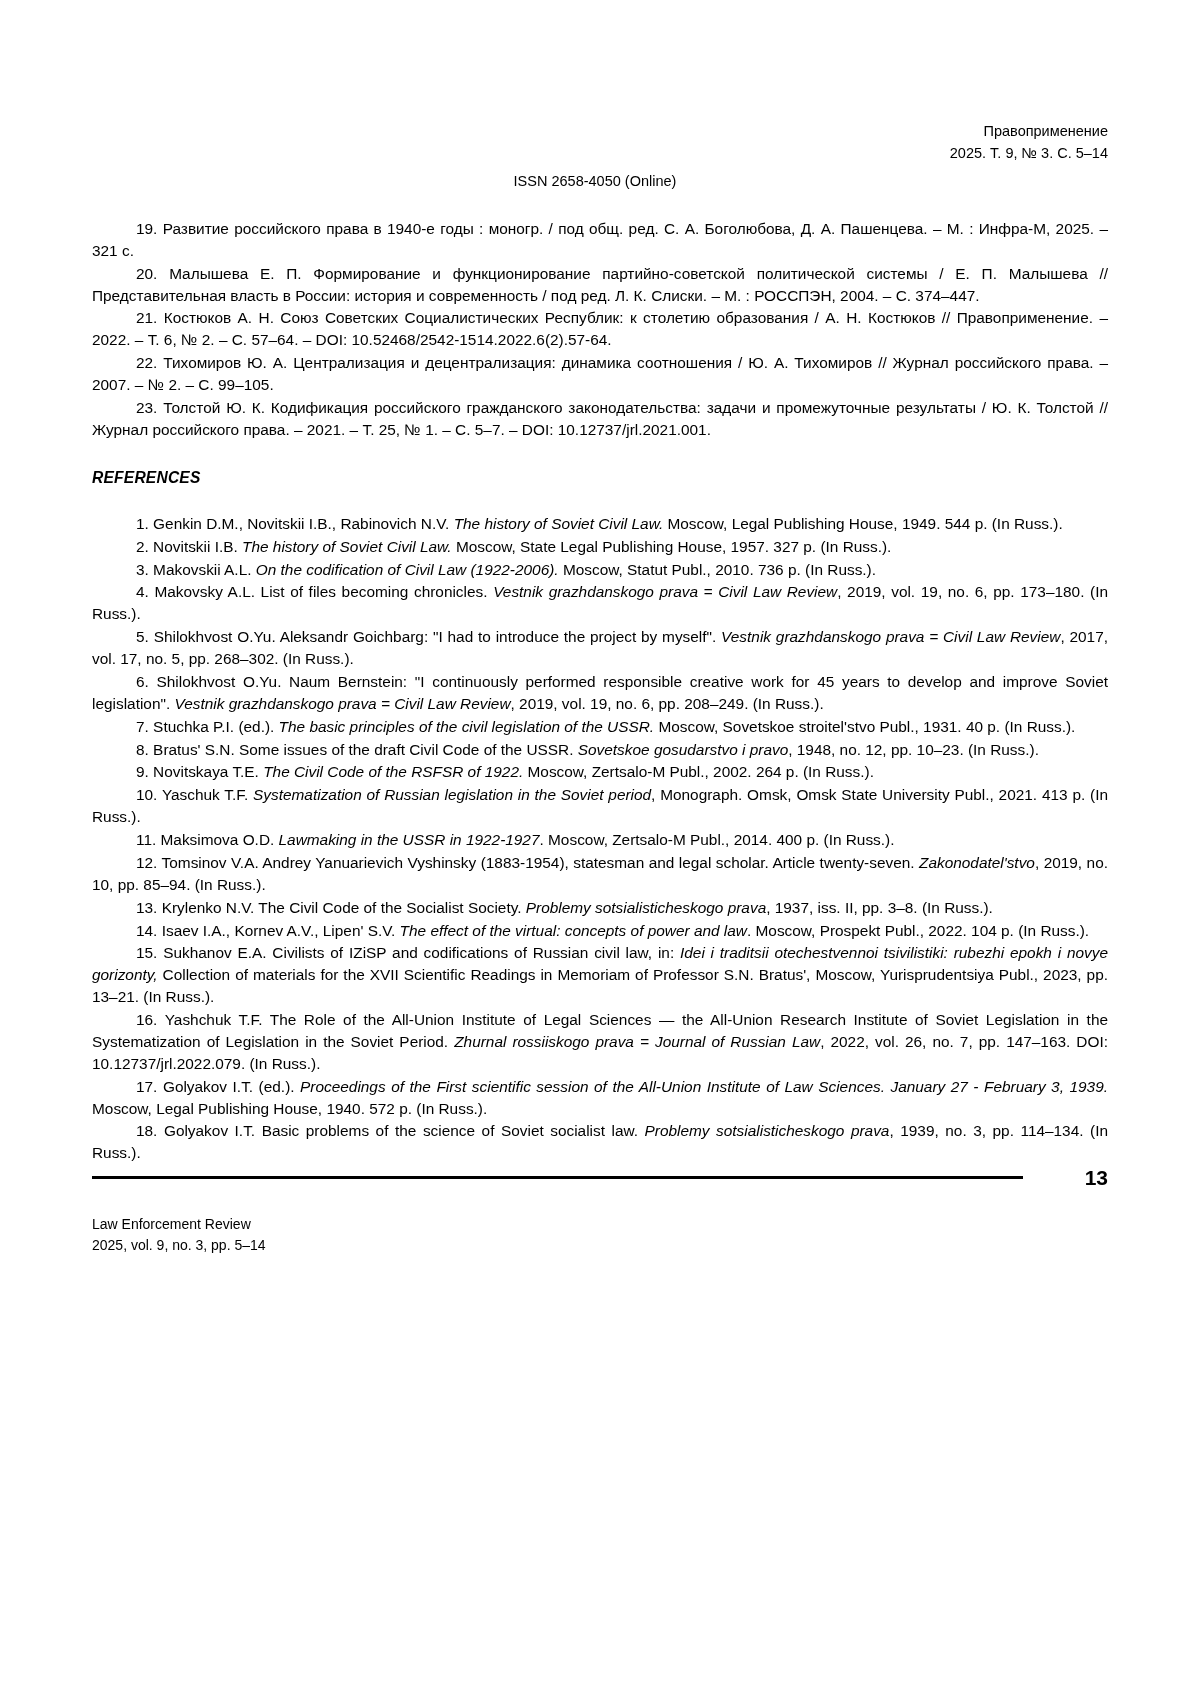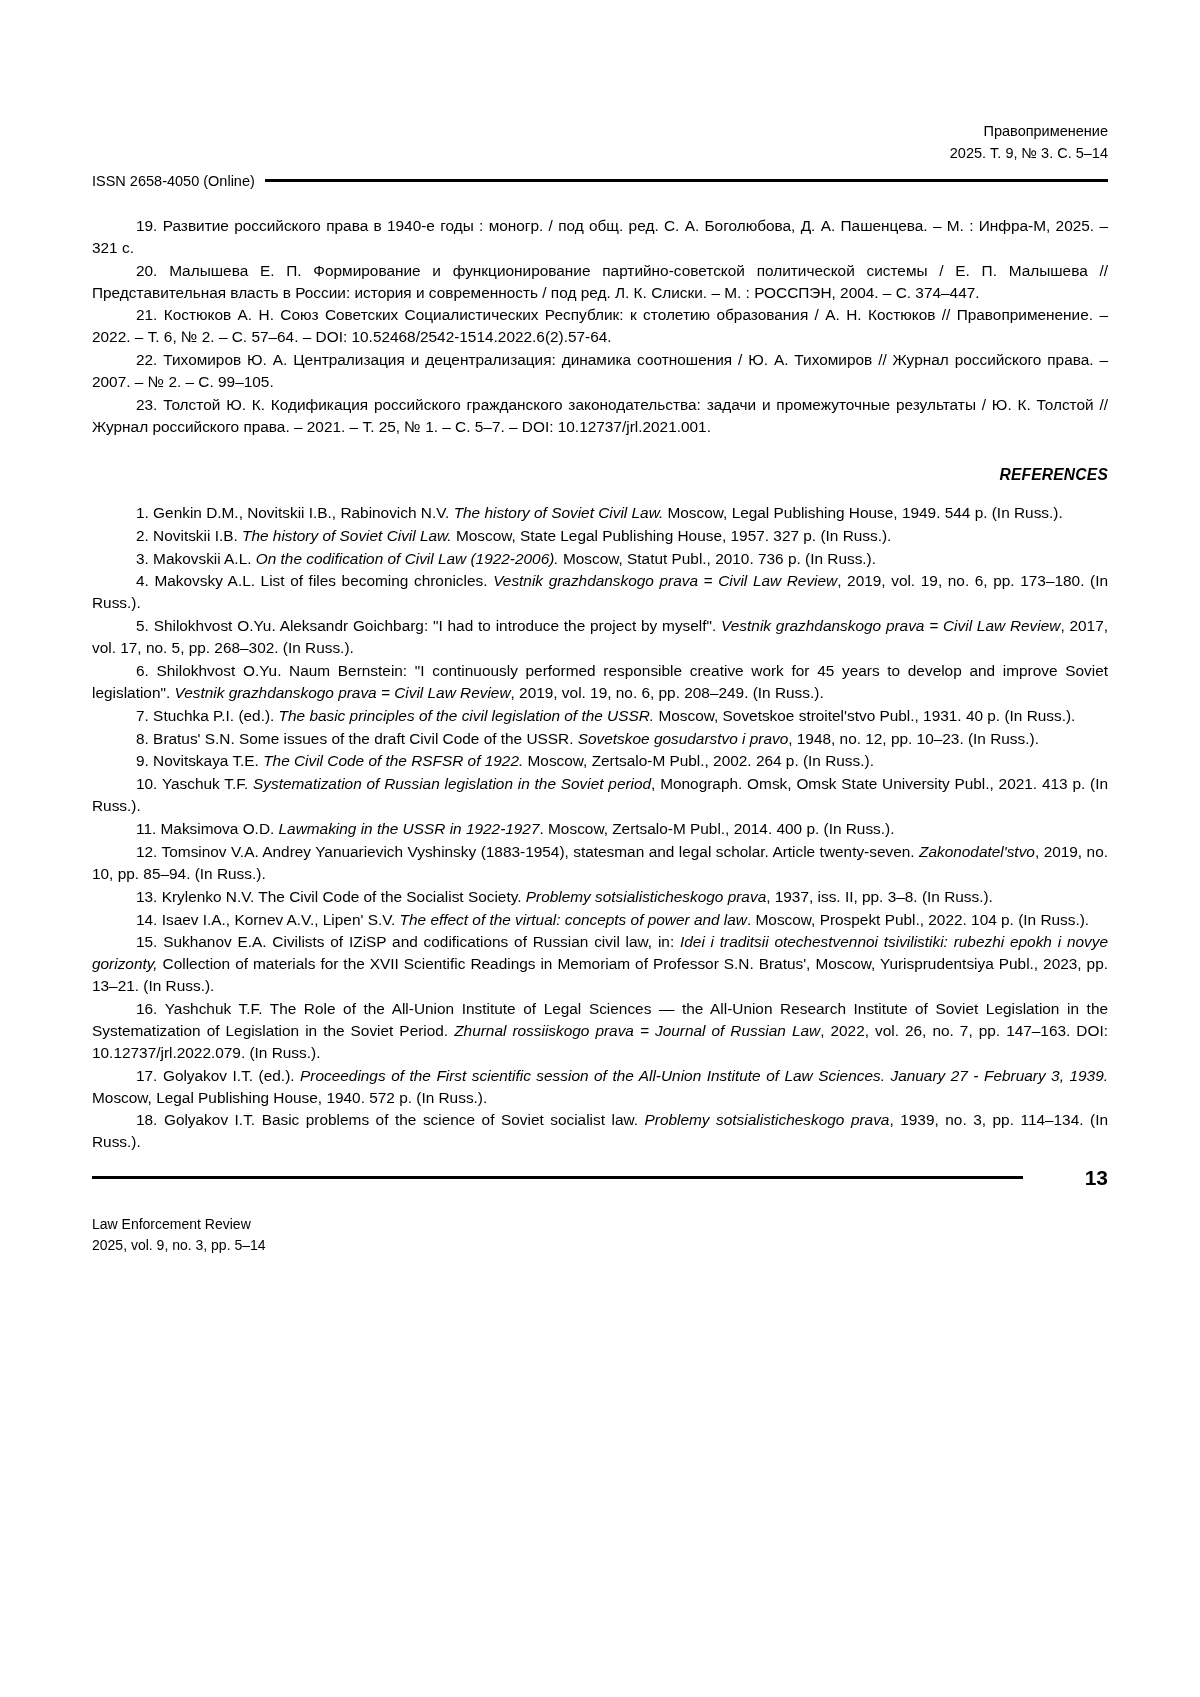--- a/index.html
+++ b/index.html
@@ -31,20 +31,21 @@
   .header-right {
     text-align: right;
     font-size: 14.5px;
     line-height: 1.55;
     color: #000;
   }
   .header-rule-row {
     display: flex;
     align-items: center;
     margin-top: 8px;
+    flex-direction: column;
   }
   .issn {
     font-size: 14.5px;
     white-space: nowrap;
     padding-right: 10px;
   }
   .rule {
     flex: 1 1 auto;
     height: 3px;
     background: #000;
@@ -56,25 +57,25 @@
     font-size: 15.4px;
     line-height: 1.42;
     text-align: justify;
     hyphens: none;
   }
   .ref-ru {
     text-indent: 44px;
     margin: 0 0 1px 0;
   }
   .section-title {
-    text-align: right;
+    text-align: left;
     font-style: italic;
     font-weight: bold;
     font-size: 15.6px;
-    margin: 26px 0 16px 0;
+    margin: 26px 0 24px 0;
     letter-spacing: 0.2px;
   }
   .ref-en {
     text-indent: 44px;
     margin: 0 0 1px 0;
   }
   .it { font-style: italic; }
 
   
   .footer {

